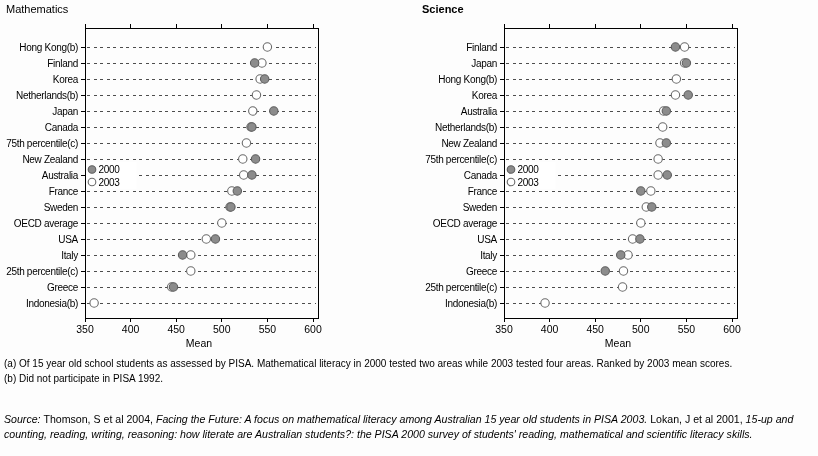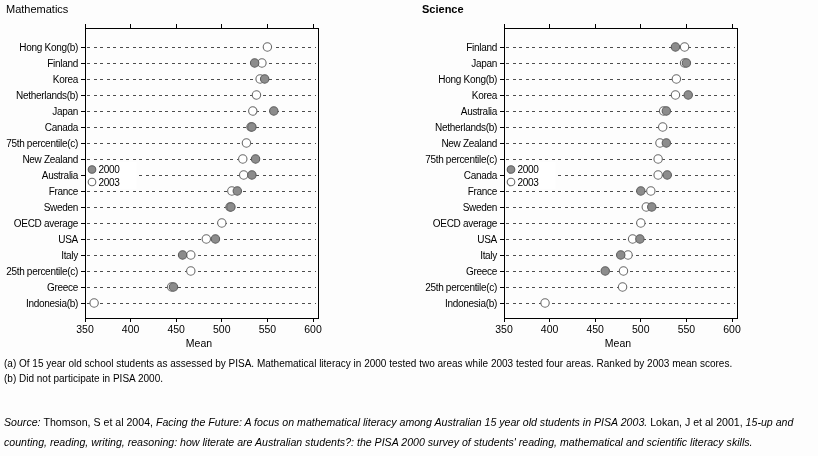--- a/index.html
+++ b/index.html
@@ -8,21 +8,21 @@
   .chart-title { position:absolute; top:3px; font-size:11px; color:#000; white-space:nowrap; }
   #math-title { left:6px; }
   #sci-title { left:422px;font-weight:bold; }
   .chart-svg { position:absolute; top:0; }
   #svg-math { left:0; }
   #svg-sci { left:409px; }
   .tick-label { font-family:"Liberation Sans", sans-serif; font-size:10.5px; fill:#000; }
   .axis-label { font-family:"Liberation Sans", sans-serif; font-size:10.5px; fill:#000; }
   .row-label { font-family:"Liberation Sans", sans-serif; font-size:10px; letter-spacing:-0.3px; fill:#000; }
   .footnotes { position:absolute; left:4px; top:356px; width:812px; font-size:10px; line-height:15.4px; color:#000; }
-  .source { position:absolute; left:4px; top:412px; width:810px; font-size:10.6px; line-height:20px; color:#000; }
+  .source { position:absolute; left:4px; top:412px; width:810px; font-size:10.6px; line-height:15px; color:#000; }
   .source .it { font-style:italic; }
 </style>
 </head>
 <body>
 
 <div class="canvas">
   <div id="math-title" class="chart-title">Mathematics</div>
   <div id="sci-title" class="chart-title">Science</div>
 
   <svg id="svg-math" class="chart-svg" width="409" height="352">
@@ -233,17 +233,17 @@
       <circle cx="258.248" cy="175" r="4.2" fill="#8c8c8c" stroke="#5f5f5f" stroke-width="1.1"></circle>
       <circle cx="231.79999999999998" cy="191" r="4.2" fill="#8c8c8c" stroke="#5f5f5f" stroke-width="1.1"></circle>
       <circle cx="242.744" cy="207" r="4.2" fill="#8c8c8c" stroke="#5f5f5f" stroke-width="1.1"></circle>
       <circle cx="230.888" cy="239" r="4.2" fill="#8c8c8c" stroke="#5f5f5f" stroke-width="1.1"></circle>
       <circle cx="211.736" cy="255" r="4.2" fill="#8c8c8c" stroke="#5f5f5f" stroke-width="1.1"></circle>
       <circle cx="196.232" cy="271" r="4.2" fill="#8c8c8c" stroke="#5f5f5f" stroke-width="1.1"></circle>
     </svg>
 
   <div class="footnotes">
     <div>(a) Of 15 year old school students as assessed by PISA. Mathematical literacy in 2000 tested two areas while 2003 tested four areas. Ranked by 2003 mean scores.</div>
-    <div>(b) Did not participate in PISA 2000.</div>
+    <div>(b) Did not participate in PISA 1992.</div>
   </div>
 
   <p class="source" id="source-line"><span class="it">Source: </span><span class="">Thomson, S et al 2004, </span><span class="it">Facing the Future: A focus on mathematical literacy among Australian 15 year old students in PISA 2003. </span><span class="">Lokan, J et al 2001, </span><span class="it">15-up and counting, reading, writing, reasoning: how literate are Australian students?: the PISA 2000 survey of students' reading, mathematical and scientific literacy skills.</span></p>
 </div>
 
 </body></html>

